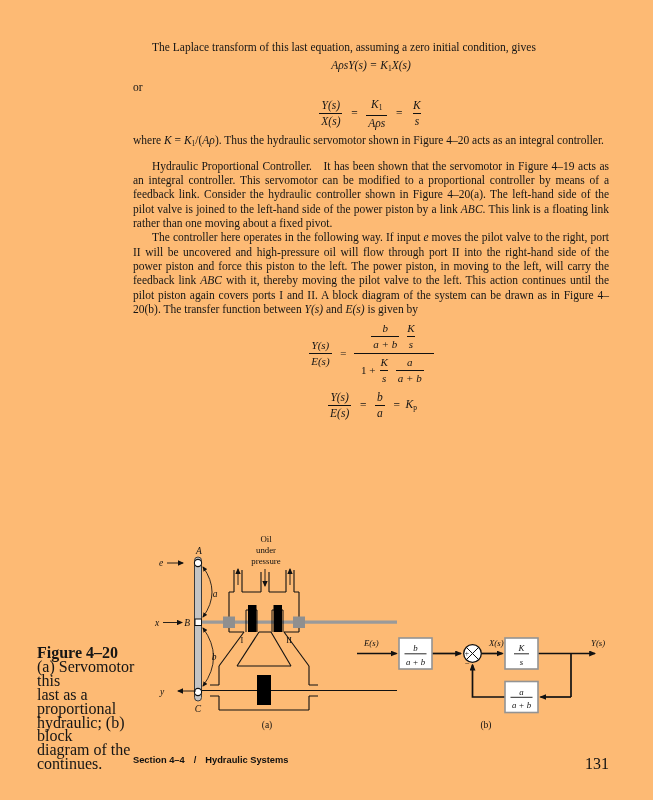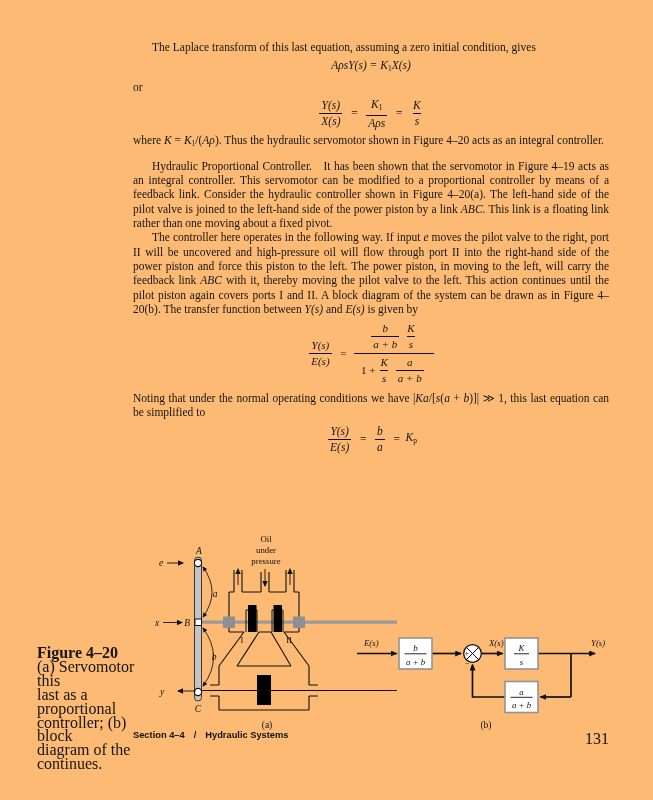--- a/index.html
+++ b/index.html
@@ -27,21 +27,21 @@
   .bigfrac .bnum{display:flex;align-items:center;padding:0 7px 2px;}
   .bigfrac .bden{display:flex;align-items:center;border-top:1px solid #111;padding:2px 7px 0;}
   
   #caption{position:absolute;left:37px;top:646px;width:104px;font-size:16px;line-height:13.9px;}
   #caption .title{font-weight:bold;}
   
   #fig-a{position:absolute;left:150px;top:528px;}
   #fig-b{position:absolute;left:355px;top:628px;}
   svg{font-family:"Liberation Serif",serif;}
   
-  #footer{position:absolute;left:133px;top:730px;width:476px;}
+  #footer{position:absolute;left:133px;top:755px;width:476px;}
   #footer .left{float:left;font-family:"Liberation Sans",sans-serif;font-weight:bold;font-size:9.3px;color:#111;}
   #footer .left span{margin-right:9px;}
   #footer .right{float:right;font-size:16px;color:#111;}
 </style>
 </head>
 <body>
 
 <div id="page">
 
   <div id="col">
@@ -100,42 +100,41 @@
             <span class="den">s</span>
           </span>
           <span class="frac">
             <span class="num">a</span>
             <span class="den">a + b</span>
           </span>
         </span>
       </span>
     </div>
 
-    <p><span>Noting that under the normal operating conditions we have |</span><span class="i">Ka</span><span>/[</span><span class="i">s</span><span>(</span><span class="i">a</span><span> + </span><span class="i">b</span><span>)]| ≫ 1, this last equation can be simplified to</span></p>
 
     <div class="eqrow eq4">
       <span class="frac">
         <span class="num">Y(s)</span>
         <span class="den">E(s)</span>
       </span>
       <span class="eqop">=</span>
       <span class="frac">
         <span class="num">b</span>
         <span class="den">a</span>
       </span>
       <span class="eqop">=</span>
       <span><span class="i">K</span><span class="sub">p</span></span>
     </div>
   </div>
 
   <div id="caption">
     <div class="title">Figure 4–20</div>
     <div>(a) Servomotor this</div>
     <div>last as a proportional</div>
-    <div>controller; (b) block</div>
+    <div>hydraulic; (b) block</div>
     <div>diagram of the</div>
     <div>continues.</div>
   </div>
 
   <svg id="fig-a" width="260" height="218" viewBox="150 528 260 218">
     <defs>
       <marker id="ah-a" markerUnits="userSpaceOnUse" markerWidth="6" markerHeight="5.4" refX="5" refY="2.7" orient="auto">
         <path d="M0,0 L6,2.7 L0,5.4 Z" fill="#111"></path>
       </marker>
       <marker id="ah-dim" markerUnits="userSpaceOnUse" markerWidth="5" markerHeight="4.6" refX="4.2" refY="2.3" orient="auto">

